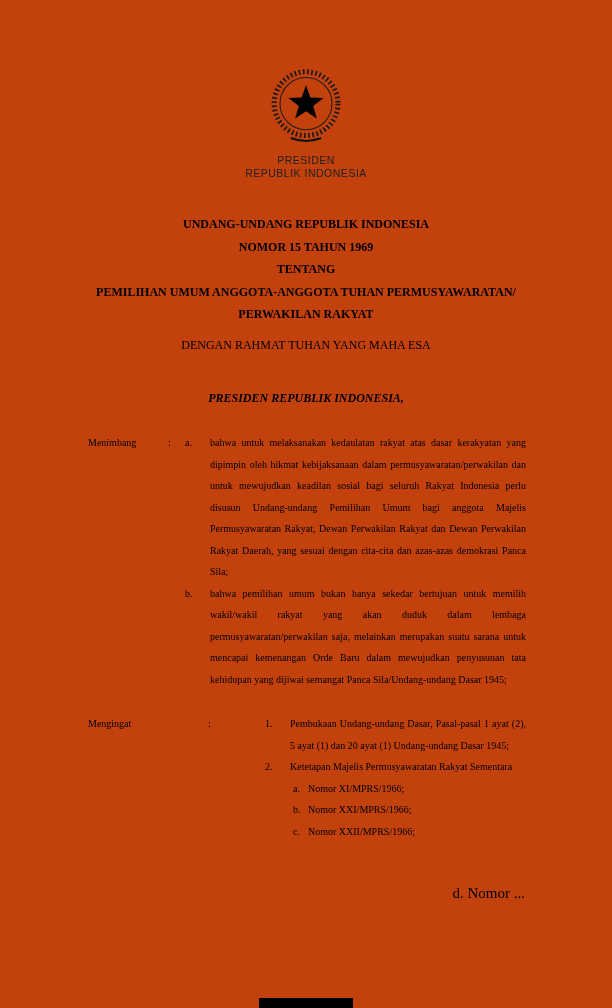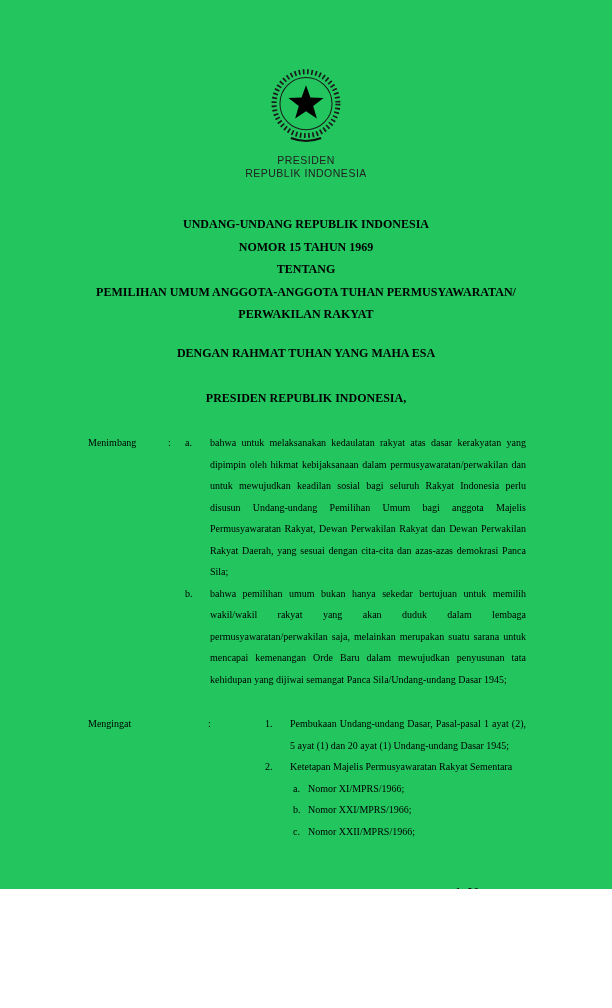--- a/index.html
+++ b/index.html
@@ -1,37 +1,37 @@
 <!DOCTYPE html>
 <html><head>
 <meta charset="utf-8">
 <style>
   html, body { margin:0; padding:0; background:#ffffff; }
   .page {
     position:relative;
-    width:612px; height:889px;
-    background:#22c55e;
+    width:612px; height:1008px;
+    background:#c2410c;
     font-family:"Liberation Serif","DejaVu Serif",serif;
     color:#000;
     overflow:hidden;
   }
 
   
   .letterhead { position:absolute; top:64px; left:0; width:100%; text-align:center; }
   .seal { display:block; margin:0 auto 4px auto; width:84px; height:86px; }
   .lh-line {
     font-family:"Liberation Sans","DejaVu Sans",sans-serif;
     font-size:10.5px; line-height:13px; letter-spacing:0.5px; color:#222;
   }
 
   
   .title-block { position:absolute; top:213px; left:0; width:100%; text-align:center; font-weight:bold; font-size:12px; }
   .title-block .t-line { line-height:22.5px; }
-  .invocation { position:absolute; top:346px; left:0; width:100%; text-align:center; font-weight:bold; font-size:12px; }
-  .authority  { position:absolute; top:391px; left:0; width:100%; text-align:center; font-weight:bold; font-size:12px; }
+  .invocation { position:absolute; top:338px; left:0; width:100%; text-align:center; font-weight:normal; font-size:12px; }
+  .authority  { position:absolute; top:391px; left:0; width:100%; text-align:center; font-weight:bold; font-size:12px;font-style:italic; }
 
   
   .bodytext { position:absolute; top:432px; left:88px; width:438px; font-size:10px; line-height:21.5px; }
   .clause { display:grid; grid-template-columns:80px 17px 1fr; align-items:start; }
   .clause + .clause { margin-top:23px;gap:40px; }
   .clause .label { white-space:nowrap; }
   .clause .colon { text-align:left; }
   .item { display:grid; grid-template-columns:25px 1fr; align-items:start; }
   .item .marker { }
   .item .text { margin:0; text-align:justify;font-family:Liberation Serif, serif; }

